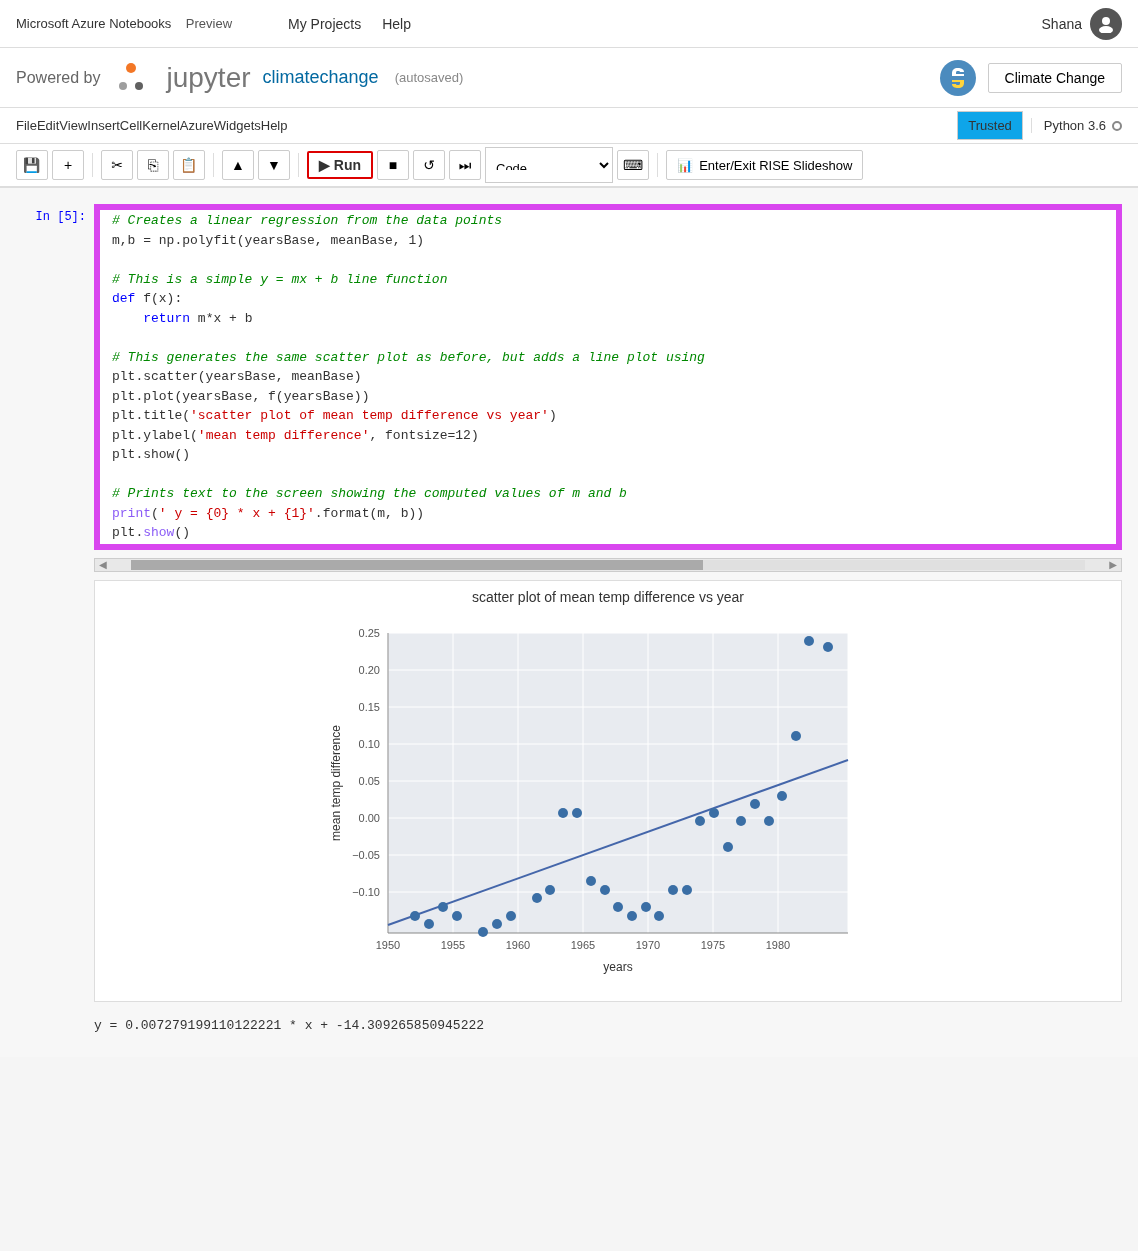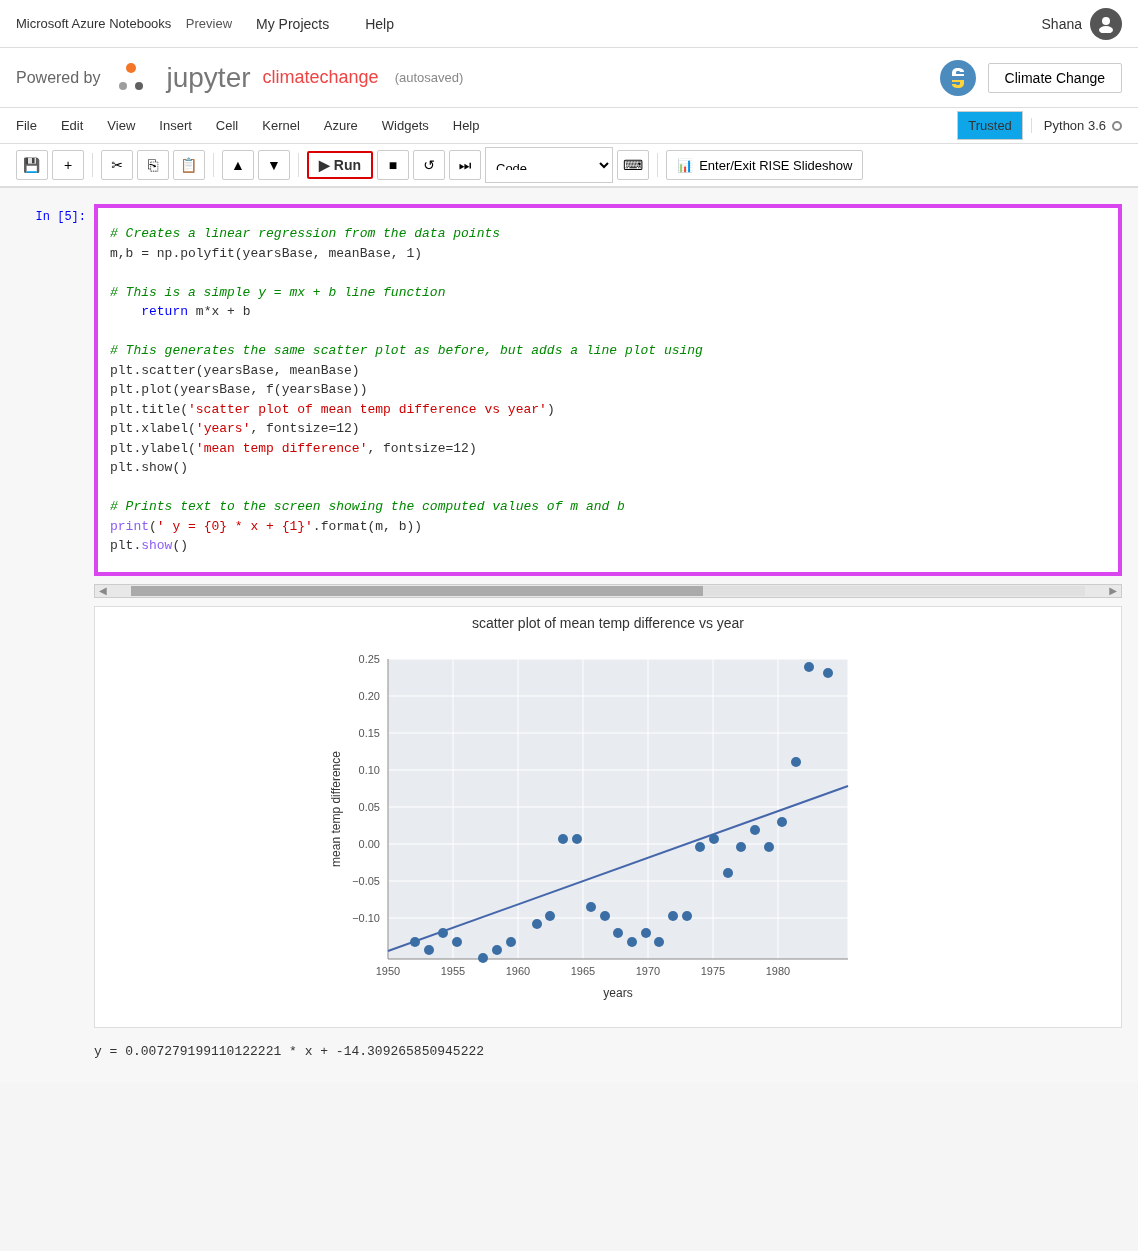--- a/index.html
+++ b/index.html
@@ -8,60 +8,59 @@
     
     .top-nav {
       background: #fff;
       display: flex;
       align-items: center;
       padding: 6px 16px;
       border-bottom: 1px solid #ddd;
       height: 48px;
     }
     .top-nav-brand { font-size: 13px; color: #333; margin-right: 24px; }
-    .top-nav-links { display: flex; gap: 36px; flex: 1; }
+    .top-nav-links { display: flex; gap: 21px; flex: 1; margin-left: 32px; }
     .top-nav-links a { color: #333; text-decoration: none; font-size: 14px; }
     .top-nav-user { display: flex; align-items: center; gap: 8px; margin-left: auto; }
     .user-name { font-size: 14px; }
     .user-avatar { width: 32px; height: 32px; background: #555; border-radius: 50%; display: flex; align-items: center; justify-content: center; color: white; font-size: 16px; }
 
     
     .jupyter-header {
       background: #fff;
       display: flex;
       align-items: center;
       padding: 8px 16px;
       border-bottom: 1px solid #ddd;
       height: 60px;
       gap: 12px;
     }
     .powered-by { font-size: 16px; color: #666; }
     .jupyter-logo { display: flex; align-items: center; gap: 18px; }
     .jupyter-icon { width: 36px; height: 36px; }
     .jupyter-text { font-size: 28px; font-weight: 300; color: #777; }
-    .notebook-name { font-size: 18px; color: #ef4444; font-weight: normal; }
+    .notebook-name { font-size: 18px; color: #0369a1; font-weight: normal; }
     .autosaved { font-size: 13px; color: #888; margin-left: 4px; }
     .python-logo { width: 36px; height: 36px; margin-left: auto; }
     .climate-change-btn {
       border: 1px solid #ccc;
       background: #fff;
       padding: 6px 16px;
       font-size: 14px;
       cursor: pointer;
       border-radius: 2px;
     }
 
     
     .menu-bar {
       background: #fff;
       display: flex;
       align-items: center;
       padding: 4px 16px;
       border-bottom: 1px solid #ddd;
-      gap: 24px;
       height: 36px;
     }
     .menu-item { font-size: 13px; cursor: pointer; color: #333; }
     .trusted-badge {
       margin-left: auto;
       border: 1px solid #ccc;
       padding: 6px 10px;
       font-size: 13px;
       color: #333;
       background: #0ea5e9;
@@ -132,24 +131,24 @@
     .cell-label {
       font-family: 'Courier New', monospace;
       font-size: 12px;
       color: #00f;
       min-width: 70px;
       text-align: right;
       padding-top: 6px;
       white-space: nowrap;
     }
     .code-cell {
-      border: 4px solid #d946ef;
+      border: 6px solid #d946ef;
       background: #fff;
       flex: 1;
-      padding: 16px 12px;
+      padding: 1px 12px;
       font-family: 'Courier New', monospace;
       font-size: 13px;
       line-height: 1.5;
       overflow-x: hidden;
     }
     .scrollbar-area {
       background: #e8e8e8;
       height: 14px;
       border: 1px solid #ccc;
       display: flex;
@@ -284,31 +283,31 @@
 <div class="content">
 
   <div class="cell-container">
     <div class="cell-label">In [5]:</div>
     <div class="code-cell">
       <div><span class="c-green"># Creates a linear regression from the data points</span></div>
       <div><span class="c-default">m,b = np.polyfit(yearsBase, meanBase, 1)</span></div>
       <div>&nbsp;</div>
       <div><span class="c-green"># This is a simple y = mx + b line function</span></div>
       <div>
+        <span class="c-blue">def</span><span class="c-default"> f(x):</span>
+      </div>
+      <div>
         <span class="c-default">&nbsp;&nbsp;&nbsp;&nbsp;</span><span class="c-blue">return</span><span class="c-default"> m*x + b</span>
       </div>
       <div>&nbsp;</div>
       <div><span class="c-green"># This generates the same scatter plot as before, but adds a line plot using</span></div>
       <div><span class="c-default">plt.scatter(yearsBase, meanBase)</span></div>
       <div><span class="c-default">plt.plot(yearsBase, f(yearsBase))</span></div>
       <div>
         <span class="c-default">plt.title(</span><span class="c-red">'scatter plot of mean temp difference vs year'</span><span class="c-default">)</span>
-      </div>
-      <div>
-        <span class="c-default">plt.xlabel(</span><span class="c-red">'years'</span><span class="c-default">, fontsize=12)</span>
       </div>
       <div>
         <span class="c-default">plt.ylabel(</span><span class="c-red">'mean temp difference'</span><span class="c-default">, fontsize=12)</span>
       </div>
       <div><span class="c-default">plt.show()</span></div>
       <div>&nbsp;</div>
       <div><span class="c-green"># Prints text to the screen showing the computed values of m and b</span></div>
       <div>
         <span class="c-purple">print</span><span class="c-default">(</span><span class="c-red">' y = {0} * x + {1}'</span><span class="c-default">.format(m, b))</span>
       </div>

